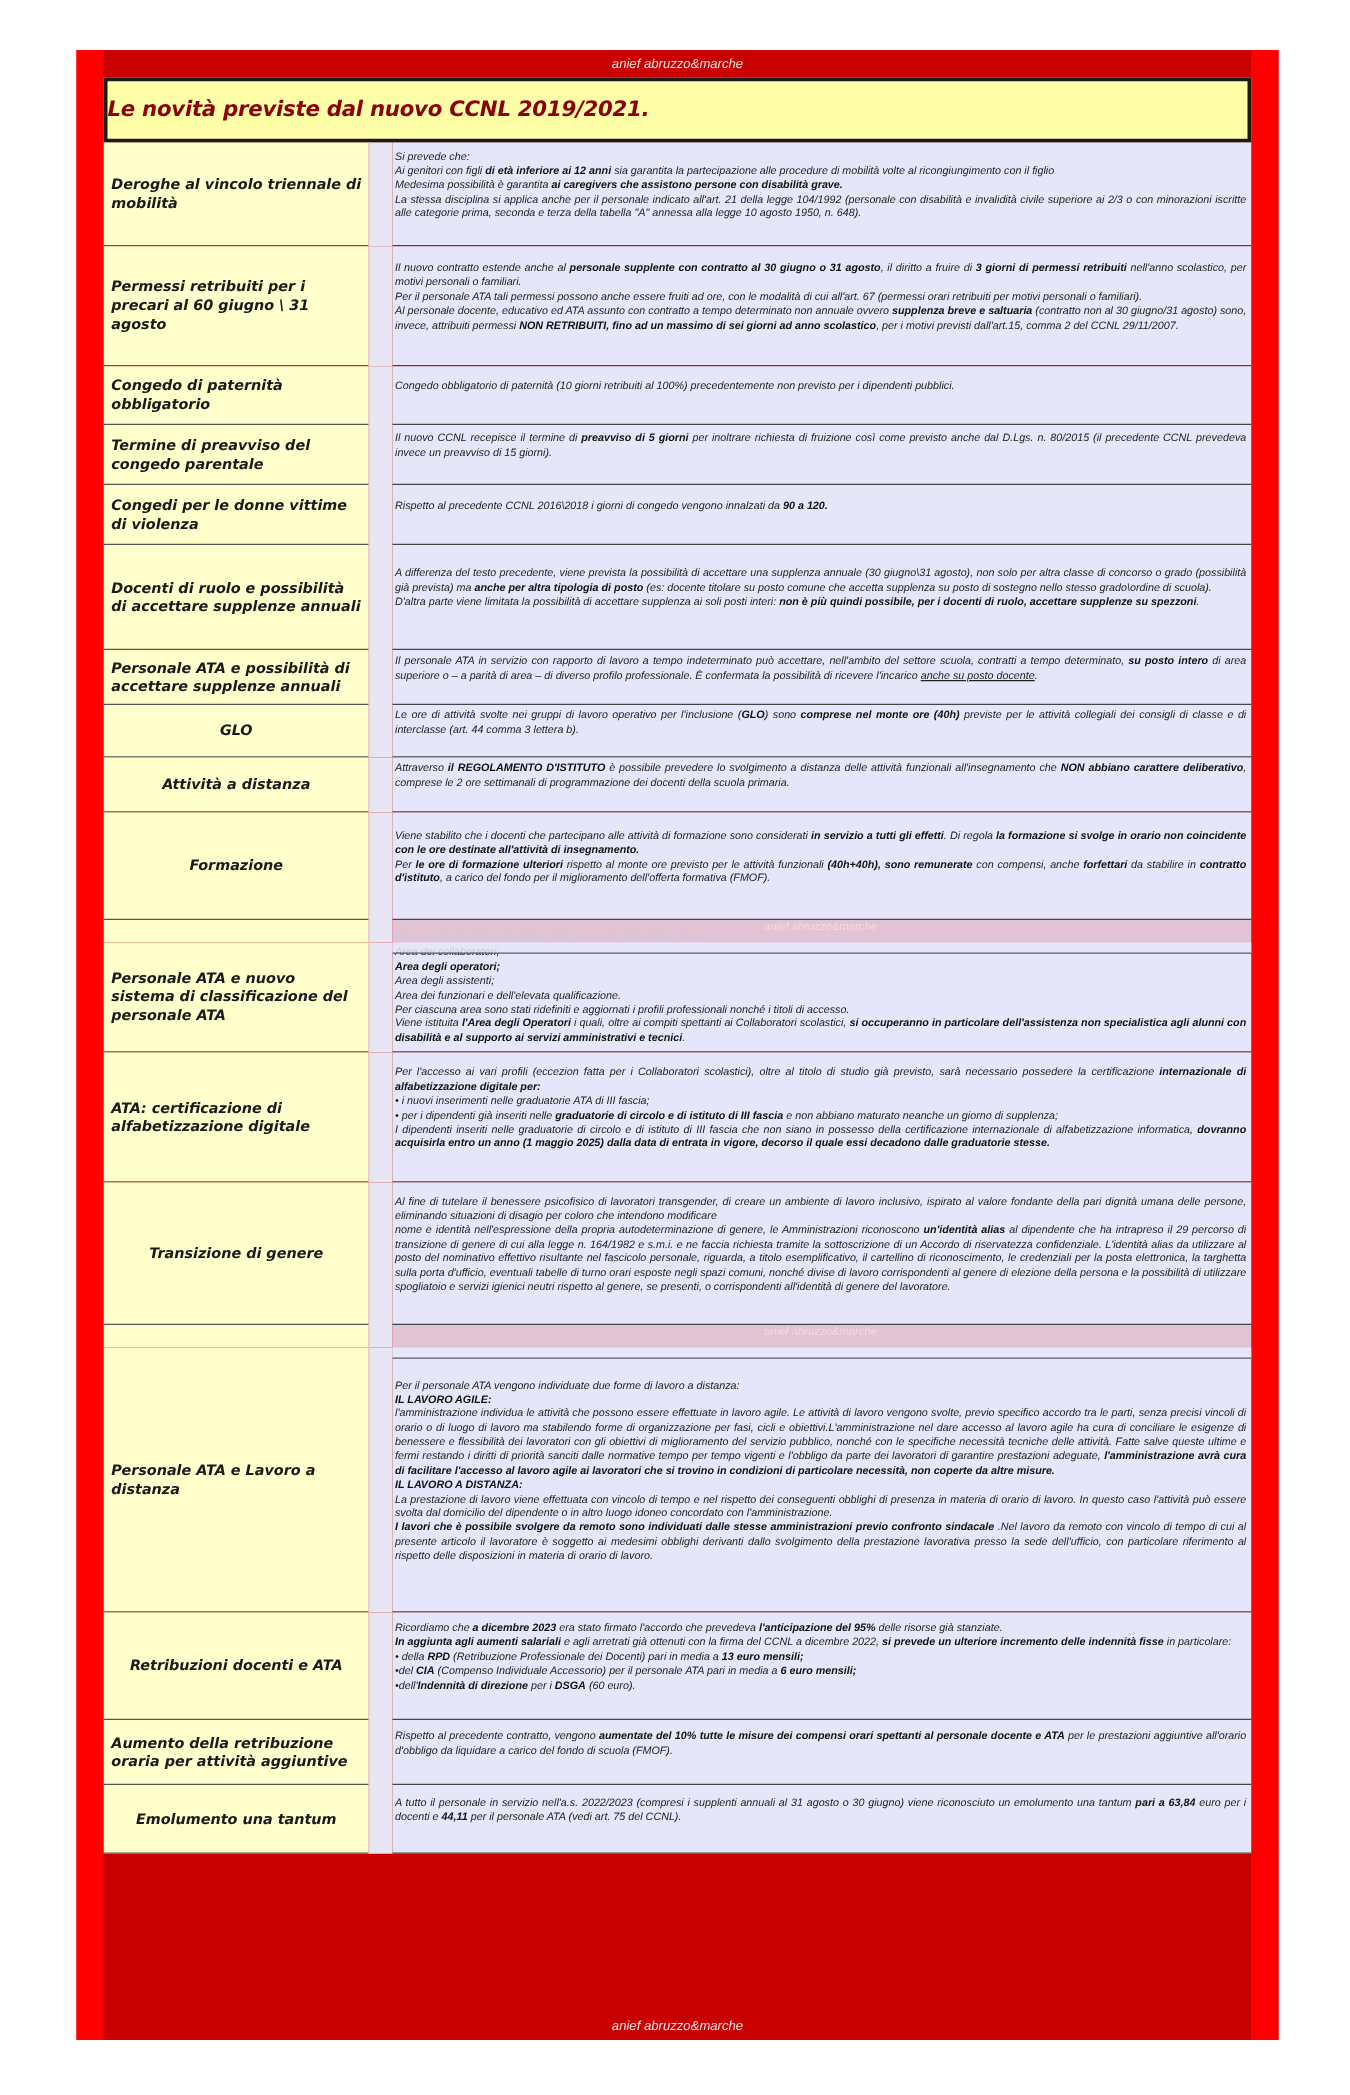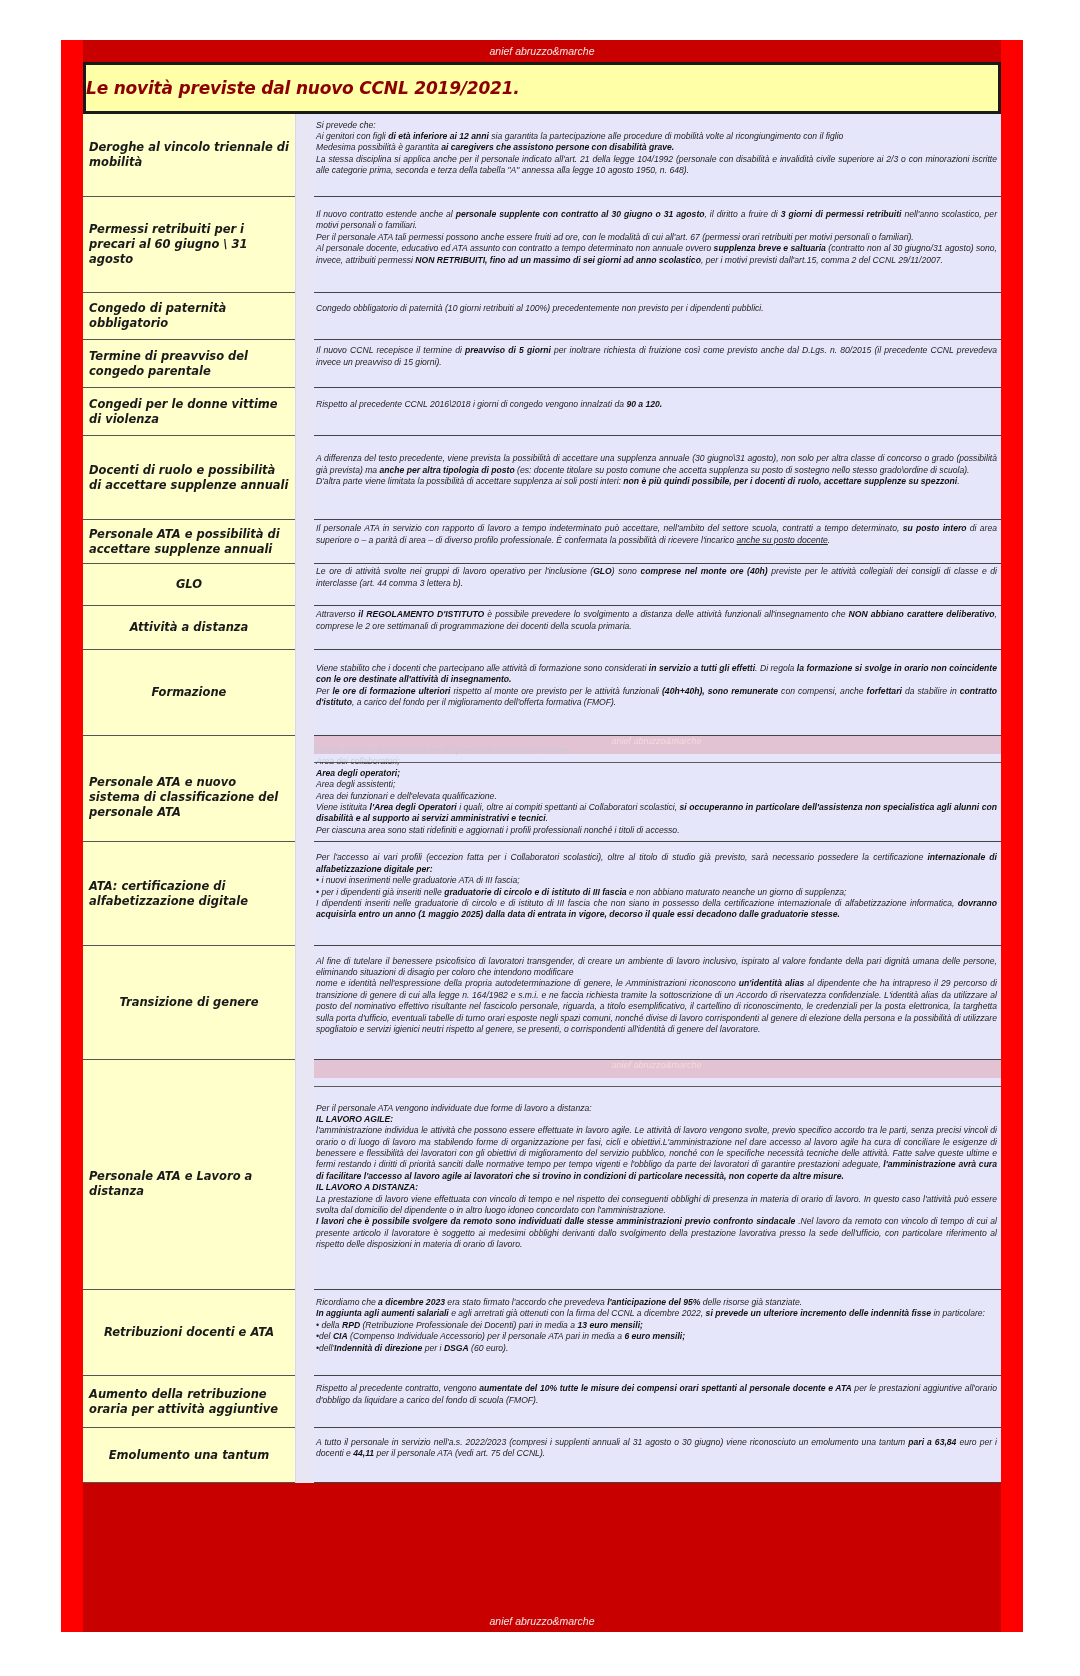--- a/index.html
+++ b/index.html
@@ -169,22 +169,22 @@
         <div class="row" style="height: 88px;">
           <div class="label">Personale ATA e nuovo sistema di classificazione del personale ATA</div>
           <div class="strip"></div>
           <div class="content">
             <div class="txt">
               <p><span>Nuovo sistema di classificazione del personale articolato in 4 aree:</span></p>
               <p><span>Area dei collaboratori;</span></p>
               <p><b>Area degli operatori;</b></p>
               <p><span>Area degli assistenti;</span></p>
               <p><span>Area dei funzionari e dell'elevata qualificazione.</span></p>
+              <p><span>Per ciascuna area sono stati ridefiniti e aggiornati i profili professionali nonché i titoli di accesso.</span></p>
               <p><span>Viene istituita </span><b>l'Area degli Operatori</b><span> i quali, oltre ai compiti spettanti ai Collaboratori scolastici, </span><b>si occuperanno in particolare dell'assistenza non specialistica agli alunni con disabilità e al supporto ai servizi amministrativi e tecnici</b><span>.</span></p>
-              <p><span>Per ciascuna area sono stati ridefiniti e aggiornati i profili professionali nonché i titoli di accesso.</span></p>
             </div>
           </div>
         </div>
         <div class="row" style="height: 104px;">
           <div class="label">ATA: certificazione di alfabetizzazione digitale</div>
           <div class="strip"></div>
           <div class="content">
             <div class="txt">
               <p><span>Per l'accesso ai vari profili (eccezion fatta per i Collaboratori scolastici), oltre al titolo di studio già previsto, sarà necessario possedere la certificazione </span><b>internazionale di alfabetizzazione digitale per:</b></p>
               <p><span>• i nuovi inserimenti nelle graduatorie ATA di III fascia;</span></p>

